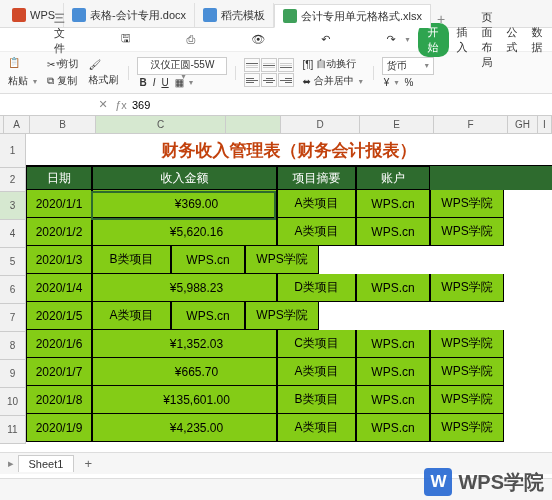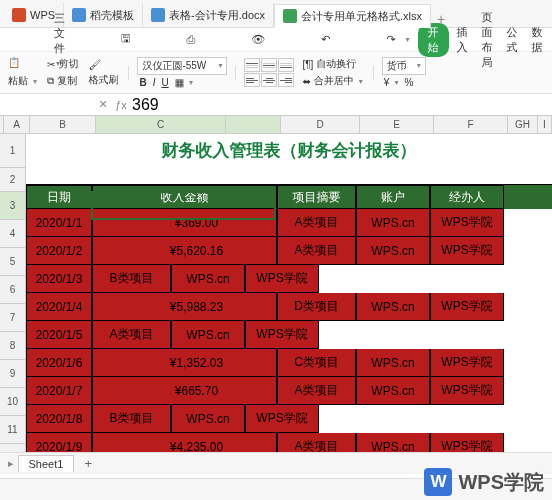--- a/index.html
+++ b/index.html
@@ -21,51 +21,51 @@
 .vbar { width: 1px; height: 14px; background: #ddd; margin: 0 2px; }
 .ribbon-tab { padding: 2px 6px; font-size: 11px; cursor: pointer; }
 .ribbon-tab.active { background: #2ea44f; color: #fff; border-radius: 10px; padding: 2px 10px; }
 .caret { font-size: 8px; margin-left: 2px; color: #888; }
 
 
 .ribbon { height: 42px; background: #fafafa; border-bottom: 1px solid #ddd; display: flex; align-items: center; padding: 0 6px; gap: 6px; overflow: hidden; }
 .rbgrp { display: flex; flex-direction: column; gap: 1px; }
 .rbtn { display: flex; align-items: center; gap: 3px; font-size: 10px; padding: 1px 2px; cursor: pointer; }
 .ricon { width: 14px; height: 14px; display: inline-block; }
-.fontbox { height: 18px; border: 1px solid #ccc; padding: 0 4px; font-size: 10px; display: flex; align-items: center; background: #fff; width: 90px; justify-content: space-between; }
+.fontbox { height: 18px; border: 1px solid #ccc; padding: 0 4px; font-size: 10px; display: flex; align-items: center; background: #fff; width: 90px; justify-content: space-between; flex-direction: column; }
 .alignset { display: flex; gap: 1px; }
 .abox { width: 16px; height: 14px; border: 1px solid #ccc; display: flex; flex-direction: column; justify-content: center; gap: 1px; padding: 1px; cursor: pointer; }
 .abox span { height: 1px; background: #666; }
-.smallsel { height: 18px; border: 1px solid #ccc; font-size: 10px; display: flex; align-items: center; background: #fff; padding: 0 4px; gap: 8px; }
+.smallsel { height: 18px; border: 1px solid #ccc; font-size: 10px; display: flex; align-items: center; background: #fff; padding: 0 4px; gap: 16px; }
 
 
 .fbar { height: 22px; border-bottom: 1px solid #ccc; display: flex; align-items: stretch; }
 .namebox { width: 90px; border-right: 1px solid #ccc; display: flex; align-items: center; padding: 0 6px; font-size: 11px; justify-content: space-between; margin-top: 48px; }
 .fxarea { flex: 1; display: flex; align-items: center; gap: 4px; padding: 0 6px; }
 .fxarea .sym { color: #888; width: 14px; text-align: center; }
-.fxinput { flex: 1; border: none; outline: none; font-size: 16px; height: 100%; }
+.fxinput { flex: 1; border: none; outline: none; font-size: 11px; height: 100%; }
 
 
 .grid { position: relative; overflow: hidden; height: 360px; background: #fff; }
 .colhdr { display: flex; height: 18px; border-bottom: 1px solid #ccc; background: #f1f1f1; }
 .corner { width: 26px; border-right: 1px solid #ccc; }
 .ch { border-right: 1px solid #ccc; text-align: center; font-size: 10px; color: #555; line-height: 18px; }
 .gbody { display: flex; }
 .rowhdr { width: 26px; background: #f1f1f1; border-right: 1px solid #ccc; }
 .rh { height: 28px; border-bottom: 1px solid #ccc; text-align: center; font-size: 10px; color: #555; line-height: 28px; }
 .rh.title { height: 34px; line-height: 34px; }
 .rh.head { height: 24px; line-height: 24px; }
 .rh.sel { background: #d6e8d0; }
 .cells { flex: 1; position: relative; }
 
-.titlecell { height: 51px; line-height: 34px; text-align: center; font-size: 17px; font-weight: bold; color: #15803d; border-bottom: 1px solid #000; }
+.titlecell { height: 32px; line-height: 34px; text-align: center; font-size: 17px; font-weight: bold; color: #c2410c; border-bottom: 1px solid #000; }
 .hdrrow { display: flex; height: 24px; background: #2e6b2e; color: #fff; font-size: 12px; }
 .hdrrow > div { border: 1px solid #000; display: flex; align-items: center; justify-content: center; }
 .datarow { display: flex; height: 28px; font-size: 12px; color: #000; }
-.datarow > div { border: 1px solid #000; border-top: none; display: flex; align-items: center; justify-content: center; background: #b91c1c; }
+.datarow > div { border: 1px solid #000; border-top: none; display: flex; align-items: center; justify-content: center; background: #84cc16; }
 .datarow .c-amt { justify-content: center; padding-left: 24px; }
 .c-date { width: 66px; }
 .c-amt { width: 185px; }
 .c-item { width: 79px; }
 .c-acc { width: 74px; }
 .c-op { width: 74px; }
 
 .selbox { position: absolute; border: 2px solid #2e6b2e; pointer-events: none; }
 .ch.sel { background: #d6e8d0; }
 
@@ -82,25 +82,25 @@
 </head>
 <body>
 
 <div class="tabstrip">
   <div class="tab">
       <span class="tab-icon icon-wps"></span>
       <span>WPS</span>
     </div>
   <div class="tab">
       <span class="tab-icon icon-doc"></span>
-      <span>稻壳模板</span>
+      <span>表格-会计专用.docx</span>
     </div>
   <div class="tab">
       <span class="tab-icon icon-doc"></span>
-      <span>表格-会计专用.docx</span>
+      <span>稻壳模板</span>
     </div>
   <div class="tab active">
       <span class="tab-icon icon-sheet"></span>
       <span>会计专用单元格格式.xlsx</span>
     </div>
   <div class="tab-plus">+</div>
 </div>
 
 <div class="menurow">
   <span class="menu-btn"><span>三 文件</span><span class="caret">▾</span></span>
@@ -261,21 +261,20 @@
         <div class="rh">10</div>
         <div class="rh">11</div>
       </div>
     <div class="cells">
       <div class="titlecell">财务收入管理表（财务会计报表）</div>
       <div class="hdrrow">
         <div class="c-date">日期</div>
         <div class="c-amt">收入金额</div>
         <div class="c-item">项目摘要</div>
         <div class="c-acc">账户</div>
-        <div class="c-op">经办人</div>
       </div>
       <div id="tablerows">
           <div class="datarow">
             <div class="c-date">2020/1/1</div>
             <div class="c-amt">¥369.00</div>
             <div class="c-item">A类项目</div>
             <div class="c-acc">WPS.cn</div>
             <div class="c-op">WPS学院</div>
           </div>
           <div class="datarow">
@@ -313,20 +312,21 @@
           </div>
           <div class="datarow">
             <div class="c-date">2020/1/7</div>
             <div class="c-amt">¥665.70</div>
             <div class="c-item">A类项目</div>
             <div class="c-acc">WPS.cn</div>
             <div class="c-op">WPS学院</div>
           </div>
           <div class="datarow">
             <div class="c-date">2020/1/8</div>
+            <div class="c-amt">¥135,601.00</div>
             <div class="c-item">B类项目</div>
             <div class="c-acc">WPS.cn</div>
             <div class="c-op">WPS学院</div>
           </div>
           <div class="datarow">
             <div class="c-date">2020/1/9</div>
             <div class="c-amt">¥4,235.00</div>
             <div class="c-item">A类项目</div>
             <div class="c-acc">WPS.cn</div>
             <div class="c-op">WPS学院</div>

